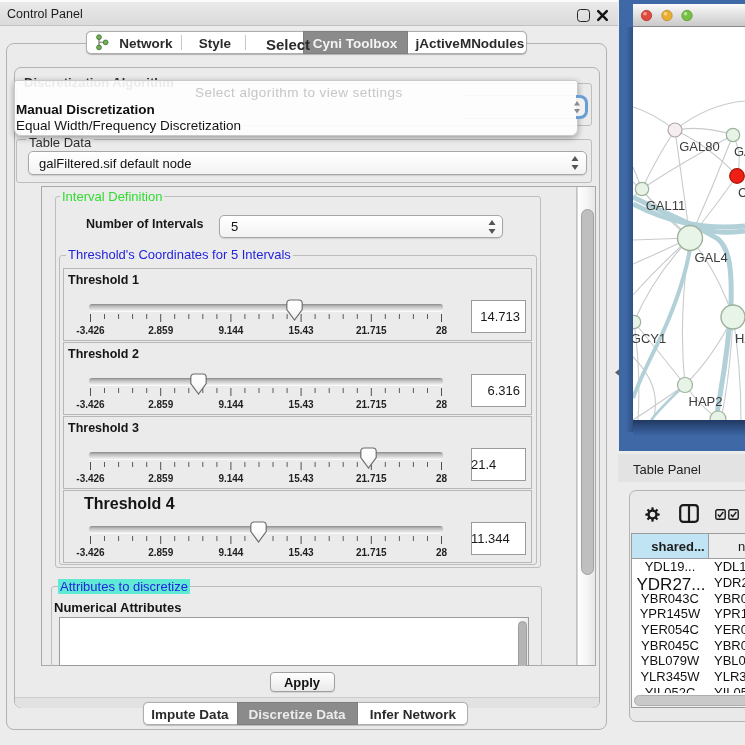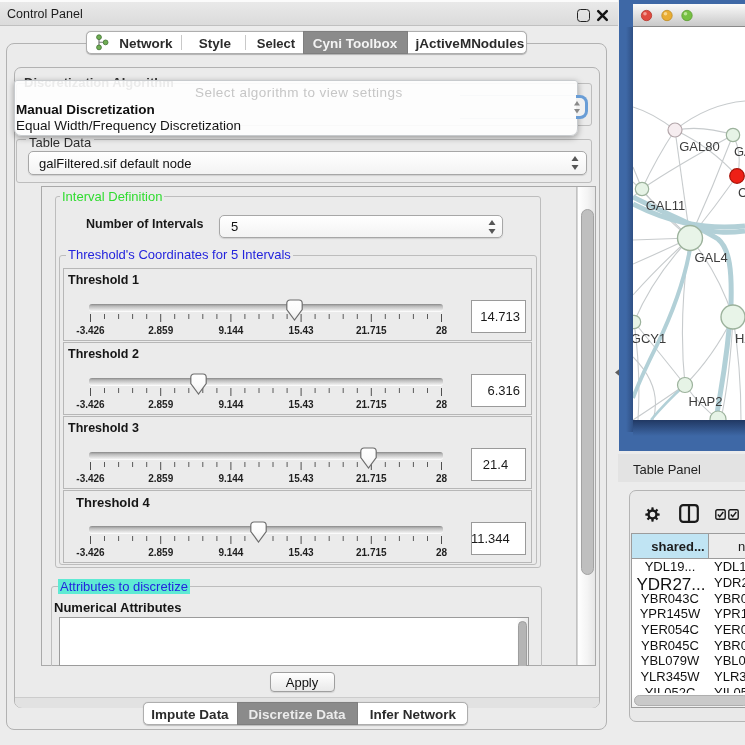--- a/index.html
+++ b/index.html
@@ -15,21 +15,21 @@
     <path d="M2.2,2.2 L10.8,10.8 M10.8,2.2 L2.2,10.8" stroke="#151515" stroke-width="2.5" stroke-linecap="round"></path>
   </svg>
 <div class="abs" style="left:6px;top:43px;width:601px;height:687px;background:#ebebeb;border:1px solid #b2b2b2;border-radius:8px"></div>
 <div class="abs" style="left:14px;top:67px;width:586px;height:641px;background:#ebebeb;border:1px solid #b2b2b2;border-radius:7px"></div>
 <div class="abs" style="left:86px;top:31px;width:441px;height:23px;background:#fff;border:1px solid #aeaeae;border-radius:5px;box-shadow:0 0.5px 1px rgba(0,0,0,0.25)"></div>
 <div class="abs" style="left:303px;top:31px;width:105px;height:23px;background:#8b8b8b;border:1px solid #7f7f7f"></div>
 <div class="abs" style="left:181px;top:35px;width:1px;height:15px;background:#c9c9c9"></div>
 <div class="abs" style="left:245px;top:35px;width:1px;height:15px;background:#c9c9c9"></div>
 <div class="txt" style="left:146px;top:36px;font-size:13.5px;color:#2b2b2b;font-weight:600;transform:translateX(-50%)">Network</div>
 <div class="txt" style="left:215px;top:36px;font-size:13.5px;color:#2b2b2b;font-weight:600;transform:translateX(-50%)">Style</div>
-<div class="txt" style="left:276px;top:36px;font-size:13px;color:#2b2b2b;font-weight:600;transform:translateX(-50%)">Select</div>
+<div class="txt" style="left:288px;top:36px;font-size:15px;color:#2b2b2b;font-weight:600;transform:translateX(-50%)">Select</div>
 <div class="txt" style="left:355px;top:36px;font-size:13.5px;color:#f4f4f4;font-weight:600;transform:translateX(-50%)">Cyni Toolbox</div>
 <div class="txt" style="left:470px;top:36px;font-size:13.5px;color:#2b2b2b;font-weight:700;transform:translateX(-50%)">jActiveMNodules</div>
 <svg class="abs" style="left:95px;top:33px" width="14" height="19">
     <path d="M4,4 L4,15 M4,9 L10.5,9.5" stroke="#7a7a7a" stroke-width="1.2" fill="none"></path>
     <circle cx="4" cy="4.2" r="2.4" fill="#6fae53" stroke="#49793c" stroke-width="0.9"></circle>
     <circle cx="4" cy="14.4" r="2.4" fill="#6fae53" stroke="#49793c" stroke-width="0.9"></circle>
     <circle cx="10.6" cy="9.4" r="2.4" fill="#6fae53" stroke="#49793c" stroke-width="0.9"></circle>
   </svg>
 <div class="abs" style="left:16px;top:83px;width:576px;height:43px;border:1px solid #bdbdbd;border-radius:3px"></div>
 <div class="txt" style="left:24px;top:75px;font-size:13px;color:#333333;font-weight:600;">Discretization Algorithm</div>
@@ -206,23 +206,23 @@
     <defs>
       <linearGradient id="th2" x1="0" y1="0" x2="0" y2="1">
         <stop offset="0" stop-color="#ffffff"></stop>
         <stop offset="0.55" stop-color="#fafafa"></stop>
         <stop offset="1" stop-color="#ececec"></stop>
       </linearGradient>
     </defs>
     <path d="M6,1 h9 a3.2,3.2 0 0 1 3.2,3.2 v6.3 L10.5,21 L2.8,10.5 v-6.3 A3.2,3.2 0 0 1 6,1 Z" fill="url(#th2)" stroke="#6d6d6d" stroke-width="1.2"></path>
   </svg>
 <div class="abs" style="left:471px;top:448px;width:55px;height:33px;background:#fff;border:1px solid #9a9a9a"></div>
-<div class="txt" style="left:471px;top:457px;font-size:13px;color:#1a1a1a;font-weight:normal;"><span style="display:inline-block;width:49px;text-align:center">21.4</span></div>
+<div class="txt" style="left:471px;top:457px;font-size:13px;color:#1a1a1a;font-weight:normal;"><span style="display:inline-block;width:49px;text-align:left">21.4</span></div>
 <div class="abs" style="left:63px;top:490px;width:469px;height:73px;border:1px solid #b7b7b7;background:#ebebeb"></div>
-<div class="txt" style="left:76px;top:495px;font-size:13px;color:#151515;font-weight:bold;">Threshold 4</div>
+<div class="txt" style="left:84px;top:495px;font-size:16px;color:#151515;font-weight:bold;">Threshold 4</div>
 <div class="abs" style="left:89px;top:526px;width:354px;height:7px;background:linear-gradient(#888 0,#b9b9b9 30%,#e7e7e7 85%,#f2f2f2);border-radius:3px;box-shadow:0 1px 0 rgba(255,255,255,0.8)"></div>
 <svg class="abs" style="left:63px;top:534px" width="469" height="25">
     <line x1="27.5" y1="2" x2="27.5" y2="10" stroke="#4f4f4f" stroke-width="1"></line>
     <line x1="41.5" y1="2" x2="41.5" y2="7" stroke="#5a5a5a" stroke-width="1"></line>
     <line x1="55.6" y1="2" x2="55.6" y2="7" stroke="#5a5a5a" stroke-width="1"></line>
     <line x1="69.6" y1="2" x2="69.6" y2="7" stroke="#5a5a5a" stroke-width="1"></line>
     <line x1="83.7" y1="2" x2="83.7" y2="7" stroke="#5a5a5a" stroke-width="1"></line>
     <line x1="97.7" y1="2" x2="97.7" y2="10" stroke="#4f4f4f" stroke-width="1"></line>
     <line x1="111.7" y1="2" x2="111.7" y2="7" stroke="#5a5a5a" stroke-width="1"></line>
     <line x1="125.8" y1="2" x2="125.8" y2="7" stroke="#5a5a5a" stroke-width="1"></line>
@@ -266,21 +266,21 @@
 <div class="abs" style="left:42px;top:579px;width:534px;height:87px;overflow:hidden">
 <div class="abs" style="left:9px;top:7px;width:491px;height:100px;border:1px solid #bdbdbd;border-radius:3px"></div>
 <div class="txt" style="left:16px;top:0px;font-size:13px;color:#2424dd;background:#5eead4;padding:0 2px">Attributes to discretize</div>
 <div class="txt" style="left:12px;top:21px;font-size:13px;font-weight:bold;color:#151515">Numerical Attributes</div>
 <div class="abs" style="left:17px;top:38px;width:470px;height:49px;background:#fff;border:1px solid #9b9b9b"></div>
 <div class="abs" style="left:475px;top:39px;width:11px;height:47px;background:linear-gradient(90deg,#fdfdfd,#ececec)"></div>
 <div class="abs" style="left:476px;top:42px;width:9px;height:50px;background:#b5b5b5;border:1px solid #9e9e9e;border-radius:5px"></div>
 </div>
 <div class="abs" style="left:15px;top:697px;width:584px;height:11px;background:#e2e2e2;border-top:1px solid #cccccc;border-radius:0 0 7px 7px"></div>
 <div class="abs" style="left:270px;top:672px;width:65px;height:20px;background:linear-gradient(#ffffff,#e9e9e9);border:1px solid #9f9f9f;border-radius:4px;box-shadow:0 1px 1px rgba(0,0,0,0.1)"></div>
-<div class="txt" style="left:302px;top:675px;font-size:13px;color:#111;font-weight:normal;transform:translateX(-50%)">Apply</div>
+<div class="txt" style="left:302px;top:675px;font-size:13px;color:#111;font-weight:bold;transform:translateX(-50%)">Apply</div>
 <div class="abs" style="left:143px;top:702px;width:325px;height:23px;background:#fff;border:1px solid #aeaeae;border-radius:5px;box-shadow:0 0.5px 1px rgba(0,0,0,0.2);z-index:8"></div>
 <div class="abs" style="left:237px;top:702px;width:121px;height:23px;background:#8b8b8b;border:1px solid #7f7f7f;z-index:9"></div>
 <div class="txt" style="left:190px;top:707px;font-size:13.5px;color:#2b2b2b;font-weight:600;transform:translateX(-50%);z-index:10">Impute Data</div>
 <div class="txt" style="left:297px;top:707px;font-size:13.5px;color:#ececec;font-weight:600;transform:translateX(-50%);z-index:10">Discretize Data</div>
 <div class="txt" style="left:413px;top:707px;font-size:13.5px;color:#2b2b2b;font-weight:600;transform:translateX(-50%);z-index:10">Infer Network</div>
 <svg class="abs" style="left:614px;top:368px" width="7" height="9">
     <path d="M6,0.5 L1,4.5 L6,8.5 Z" fill="#5e5e5e"></path>
   </svg>
 <div class="abs" style="left:619px;top:0;width:126px;height:451px;background:#3e68a6"></div>
 <div class="abs" style="left:633px;top:4px;width:112px;height:23px;background:linear-gradient(#fafafa,#c9c9c9);border-bottom:1px solid #8a8a8a"></div>

